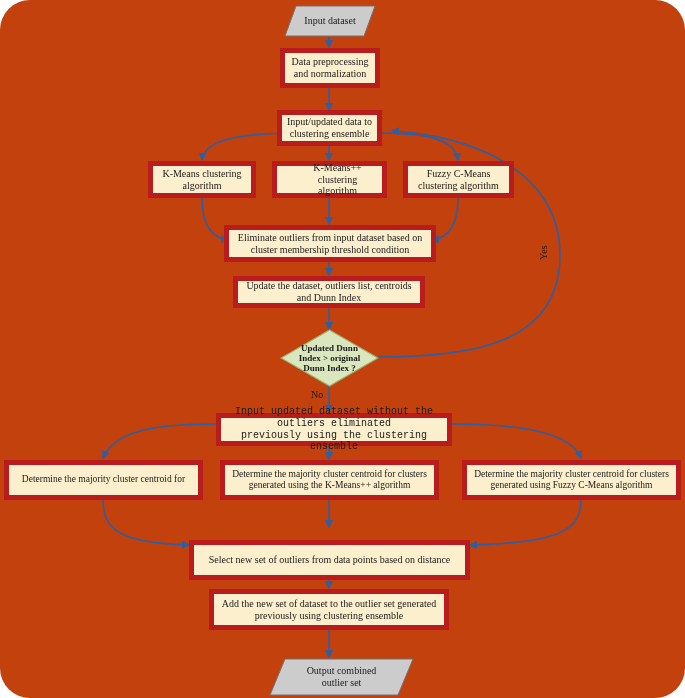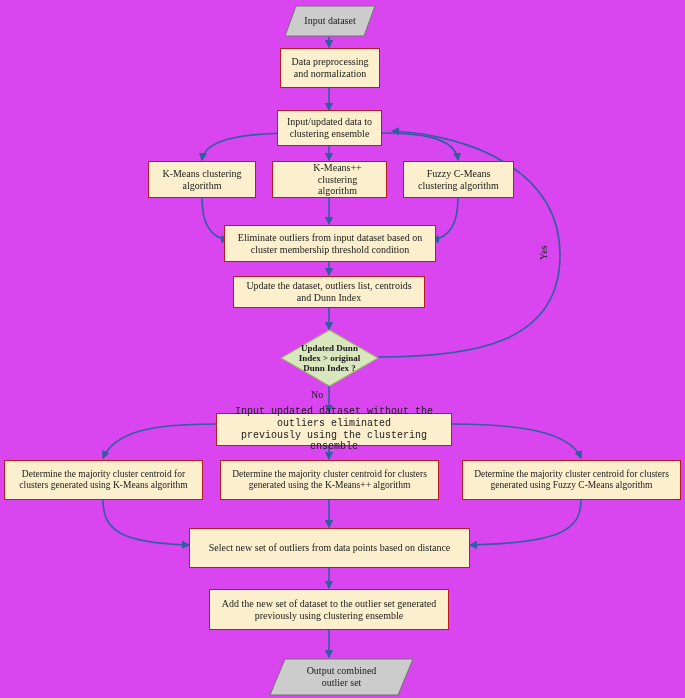--- a/index.html
+++ b/index.html
@@ -4,23 +4,24 @@
 <style>
   html, body {
     margin: 0;
     padding: 0;
     background: #ffffff;
   }
   #canvas {
     position: relative;
     width: 685px;
     height: 698px;
-    background: #d946ef;
+    background: #c2410c;
     font-family: "Liberation Serif", "DejaVu Serif", serif;
     overflow: hidden;
+    border-radius: 30px;
   }
   #edges {
     position: absolute;
     left: 0;
     top: 0;
     width: 685px;
     height: 698px;
     pointer-events: none;
   }
   .node {
@@ -29,21 +30,21 @@
     display: flex;
     align-items: center;
     justify-content: center;
     text-align: center;
     line-height: 1.18;
     color: #1a1a1a;
     z-index: 2;
   }
   .proc {
     background: #FCEFCD;
-    border: 1px solid #b91c1c;
+    border: 5px solid #b91c1c;
   }
   .proc-inner {
     padding: 0 4px;
     width: 100%;
   }
   .term {
     background: transparent;
     border: none;
   }
   .term svg {
@@ -214,39 +215,38 @@
   <div class="node proc" style="left:216px; top:413px; width:236px; height:33px; font-size:10px;font-family:Liberation Mono, monospace;">
     <div class="proc-inner">
       <div>Input updated dataset without the outliers eliminated</div>
       <div>previously using the clustering ensemble</div>
     </div>
   </div>
 
   <div class="node proc" style="left:4px; top:460px; width:199px; height:40px; font-size:9.5px;">
     <div class="proc-inner">
       <div>Determine the majority cluster centroid for</div>
-      <div>clusters generated using K-Means algorithm</div>
     </div>
   </div>
 
   <div class="node proc" style="left:220px; top:460px; width:219px; height:40px; font-size:9.5px;">
     <div class="proc-inner">
       <div>Determine the majority cluster centroid for clusters</div>
       <div>generated using the K-Means++ algorithm</div>
     </div>
   </div>
 
   <div class="node proc" style="left:462px; top:460px; width:219px; height:40px; font-size:9.5px;">
     <div class="proc-inner">
       <div>Determine the majority cluster centroid for clusters</div>
       <div>generated using Fuzzy C-Means algorithm</div>
     </div>
   </div>
 
-  <div class="node proc" style="left:189px; top:528px; width:281px; height:40px; font-size:10px;">
+  <div class="node proc" style="left:189px; top:540px; width:281px; height:40px; font-size:10px;">
     <div class="proc-inner">
       <div>Select new set of outliers from data points based on distance</div>
     </div>
   </div>
 
   <div class="node proc" style="left:209px; top:589px; width:240px; height:41px; font-size:10px;">
     <div class="proc-inner">
       <div>Add the new set of dataset to the outlier set generated</div>
       <div>previously using clustering ensemble</div>
     </div>

